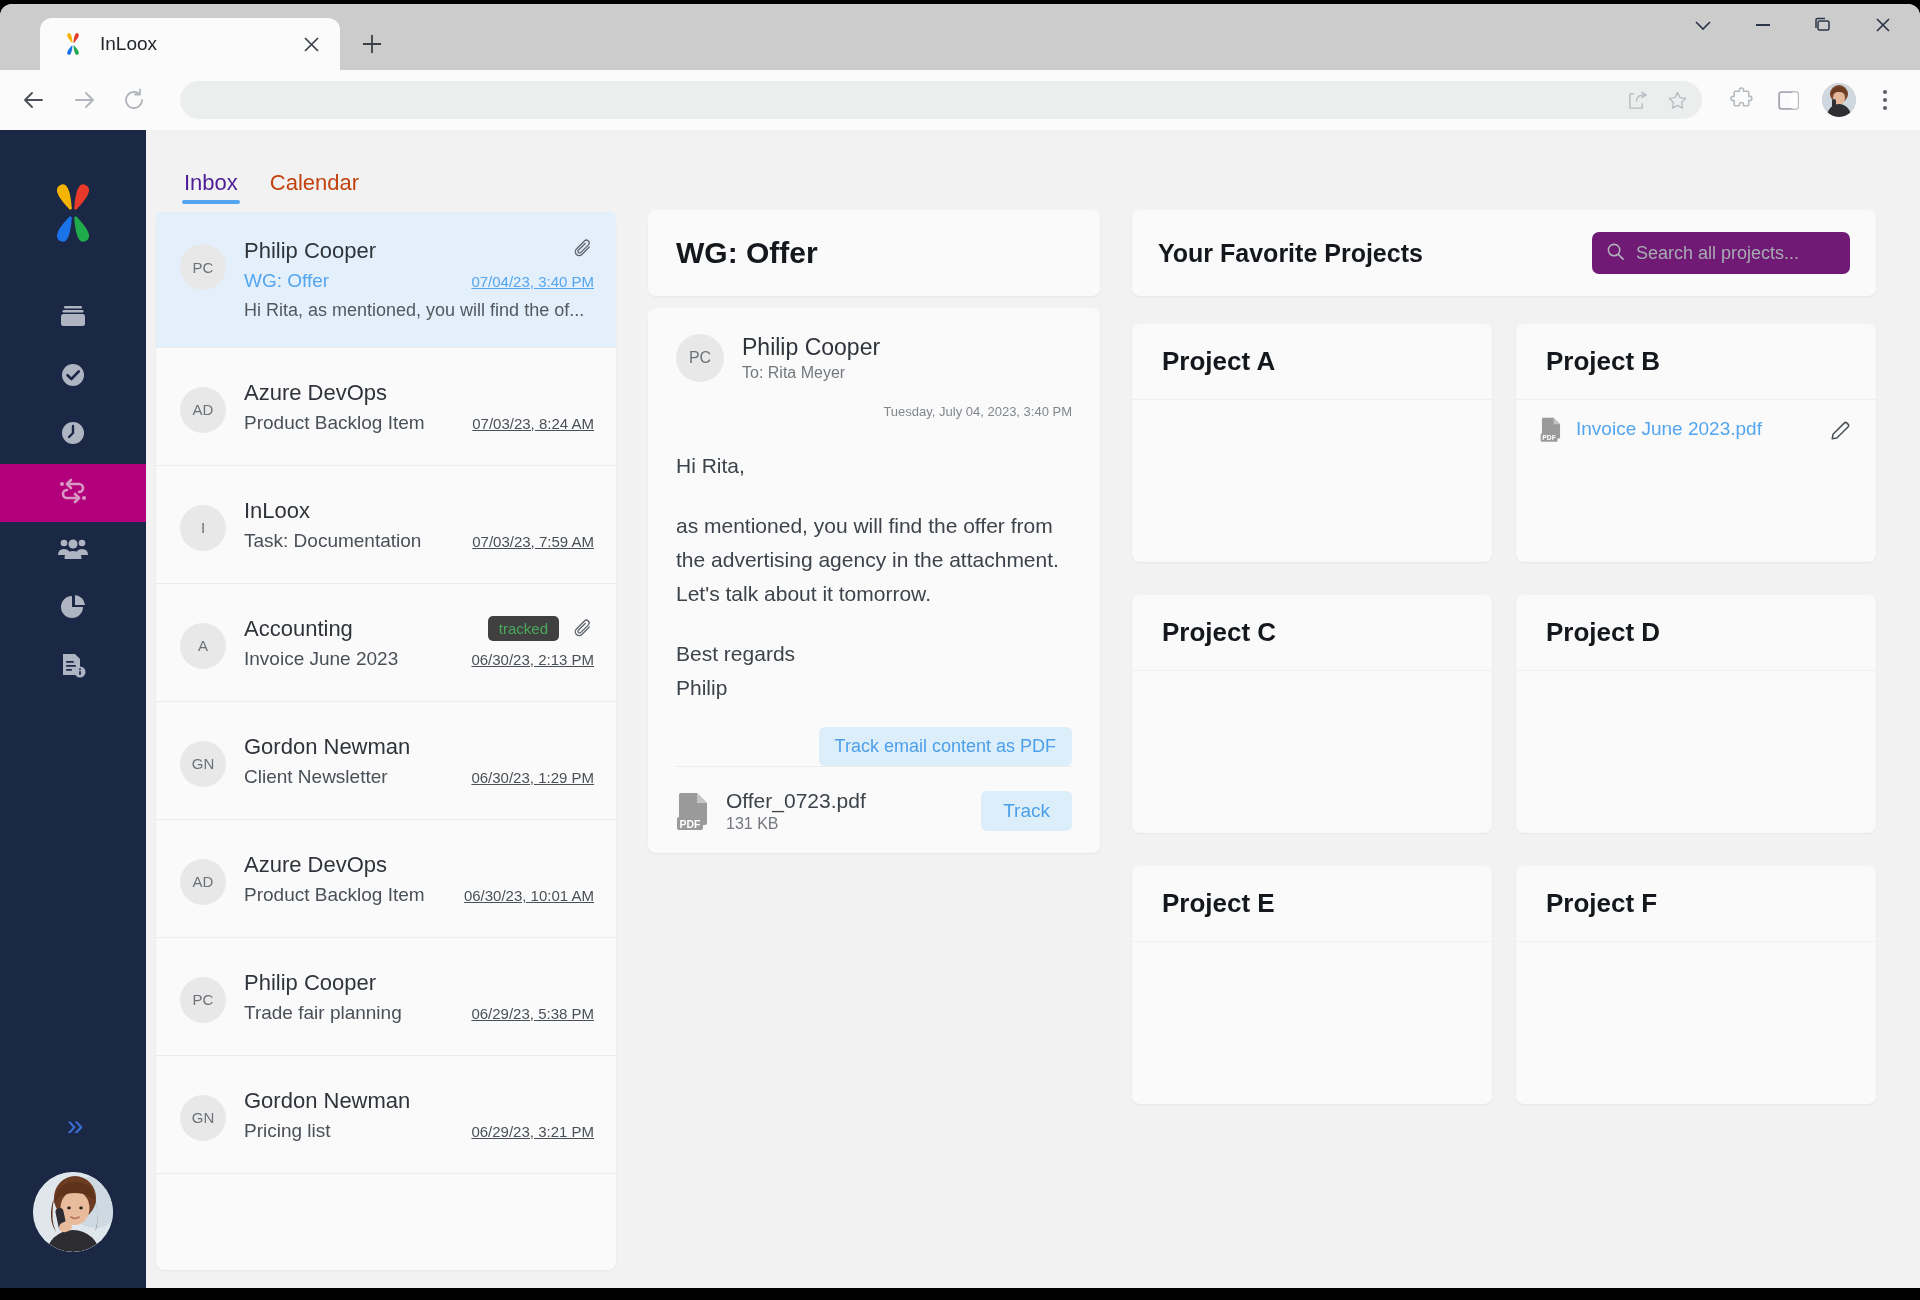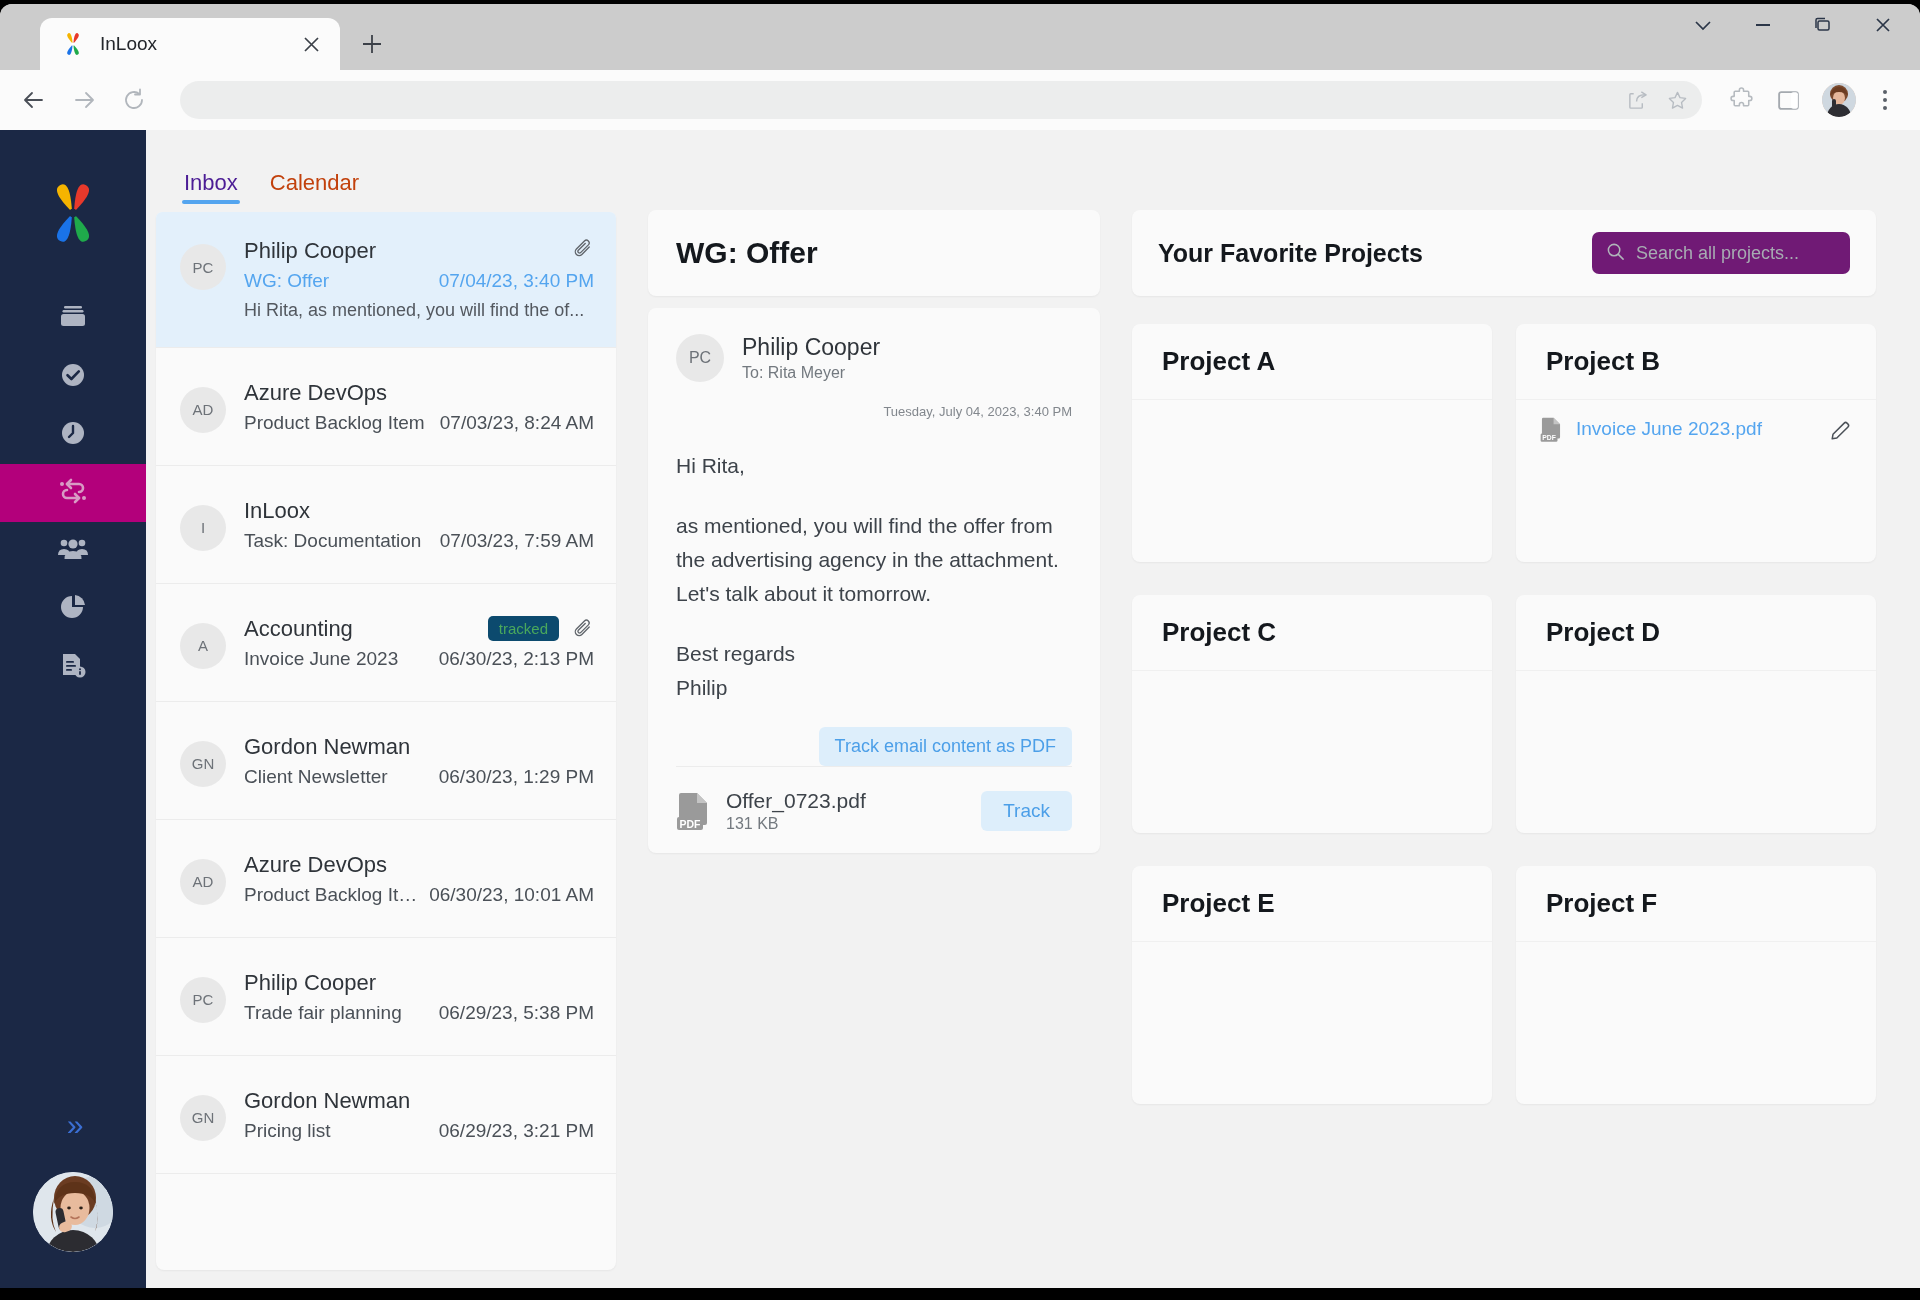--- a/index.html
+++ b/index.html
@@ -181,28 +181,28 @@
     background: #e8e8e8;
     display: flex; align-items: center; justify-content: center;
     font-size: 15px; color: #6d7278;
     margin-top: 6px;
   }
   .mail-body { flex: 1; min-width: 0; }
   .mail-row1 { display: flex; align-items: flex-start; justify-content: space-between; }
   .mail-from { font-size: 22px; color: #2f343a; white-space: nowrap; overflow: hidden; text-overflow: ellipsis; }
   .mail-flags { display: flex; align-items: center; gap: 14px; margin-left: 10px; }
   .badge-tracked {
-    background: #0c4a6e; color: #4aa85c;
+    background: #404040; color: #4aa85c;
     font-size: 15px; padding: 4px 11px; border-radius: 5px;
     white-space: nowrap;
   }
   .clip { color: #60656b; display:flex; }
   .mail-row2 { display: flex; align-items: baseline; justify-content: space-between; margin-top: 6px; gap: 10px; }
   .mail-subj { font-size: 19px; color: #4a5057; white-space: nowrap; overflow: hidden; text-overflow: ellipsis; }
-  .mail-date { font-size: 19px; color: #4a5057; white-space: nowrap; }
+  .mail-date { font-size: 15px; color: #4a5057; white-space: nowrap; text-decoration: underline; }
   .mail.selected .mail-subj, .mail.selected .mail-date { color: #54a5ef; }
   .mail-prev { font-size: 18px; color: #53585f; margin-top: 8px; white-space: nowrap; overflow: hidden; text-overflow: ellipsis; }
   .mail.compact { min-height: 118px; align-items: center; }
 
   
   .col-read { width: 452px; flex: 0 0 452px; padding-top: 62px; }
   .card { background: #fafafa; border-radius: 8px; box-shadow: 0 1px 2px rgba(0,0,0,.05); }
   .read-head { padding: 26px 28px; margin-bottom: 12px; }
   .read-title { font-size: 30px; font-weight: bold; color: #14181d; }
   .read-body { padding: 26px 28px 20px 28px; }

